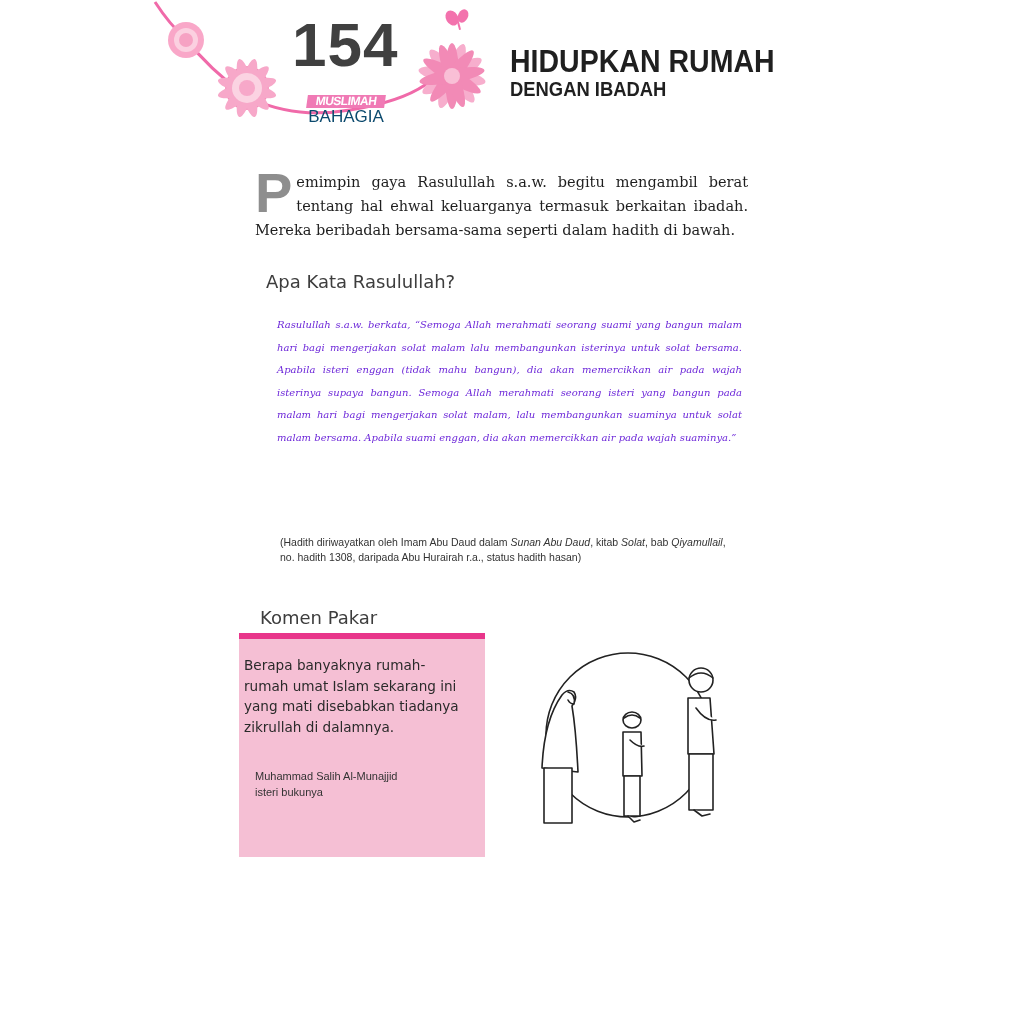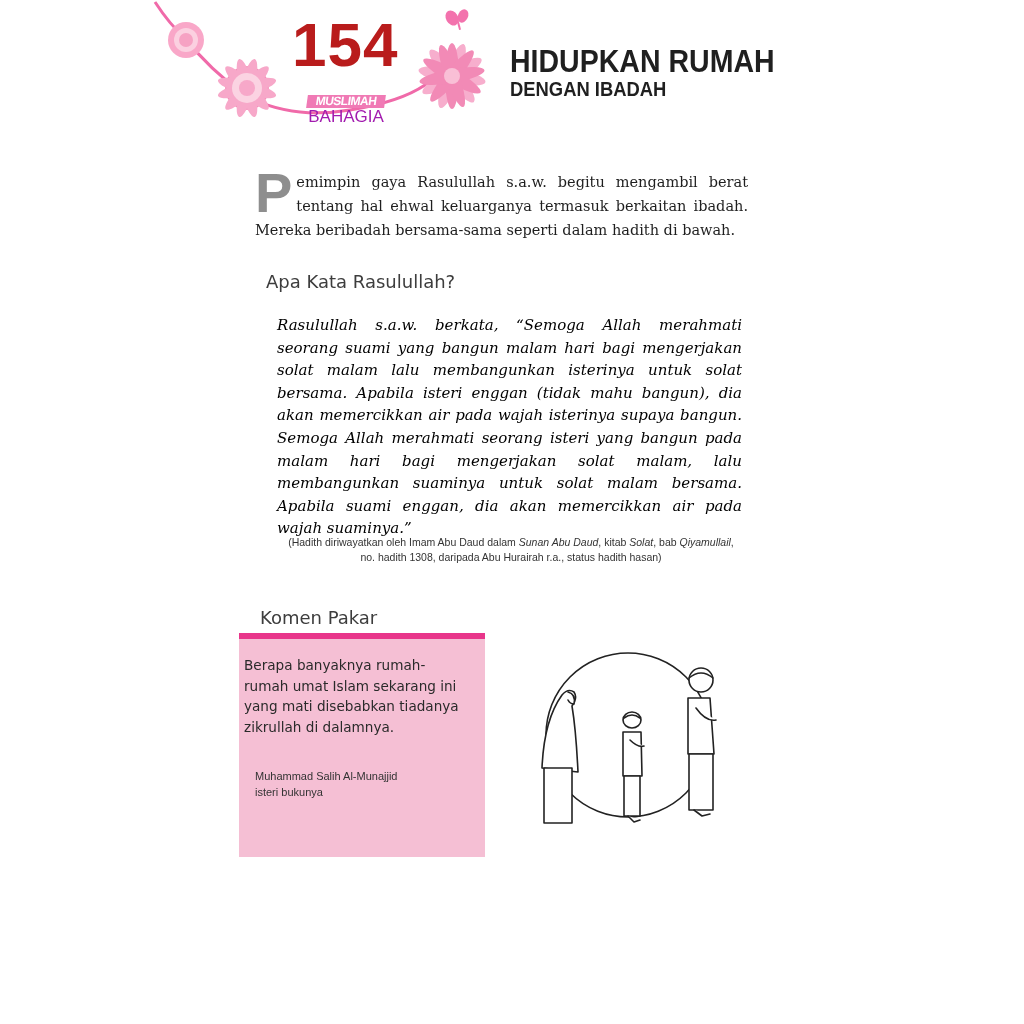--- a/index.html
+++ b/index.html
@@ -1,37 +1,37 @@
 <!DOCTYPE html>
 <html><head>
   <meta charset="utf-8">
   <style>
     html, body { margin: 0; padding: 0; background: #ffffff; }
     body { width: 1024px; height: 1024px; position: relative; overflow: hidden; font-family: "Liberation Sans", sans-serif; color: #222; }
 
     .header-deco { position: absolute; left: 150px; top: 0; width: 350px; height: 140px; }
-    .page-number { position: absolute; left: 292px; top: 14px; font-family: "Liberation Sans", sans-serif; font-weight: bold; font-size: 62px; color: #b91c1c; letter-spacing: 1px; line-height: 1; }
+    .page-number { position: absolute; left: 292px; top: 14px; font-family: "Liberation Sans", sans-serif; font-weight: bold; font-size: 62px; color: #404040; letter-spacing: 1px; line-height: 1; }
     .series-logo { position: absolute; left: 307px; top: 95px; width: 80px; }
     .series-logo .top { display: block; background: #f07ab5; color: #fff; font-weight: bold; font-size: 12px; text-align: center; letter-spacing: -0.5px; line-height: 13px; padding: 0 2px; width: 74px; transform: skewX(-8deg); }
-    .series-logo .bottom { display: block; color: #a21caf; font-size: 17px; line-height: 18px; text-align: center; width: 78px; font-family: "Liberation Sans", sans-serif; }
+    .series-logo .bottom { display: block; color: #0c4a6e; font-size: 17px; line-height: 18px; text-align: center; width: 78px; font-family: "Liberation Sans", sans-serif; }
 
     .title { position: absolute; left: 510px; top: 46px; }
     .title .line1 { display: block; font-family: "Liberation Sans", sans-serif; font-weight: bold; font-size: 31px; color: #1f1f1f; line-height: 32px; transform: scaleX(0.92); transform-origin: left; letter-spacing: 0px; }
     .title .line2 { display: block; font-family: "Liberation Sans", sans-serif; font-weight: bold; font-size: 20px; color: #1f1f1f; line-height: 22px; transform: scaleX(0.92); transform-origin: left; }
 
     .intro { position: absolute; left: 255px; top: 170px; width: 493px; font-family: "DejaVu Serif", serif; font-size: 14.5px; line-height: 24px; color: #1f1f1f; text-align: justify; }
     .dropcap { float: left; font-family: "Liberation Sans", sans-serif; font-weight: bold; font-size: 56px; line-height: 42px; color: #8e8e8e; margin: 2px 4px 0 0; height: 44px; }
 
     .section-heading { position: absolute; font-family: "DejaVu Sans", sans-serif; font-size: 18px; color: #3d3d3d; }
     .h-apa { left: 266px; top: 271px; }
     .h-komen { left: 260px; top: 607px; text-align: right; }
 
-    .hadith { position: absolute; left: 277px; top: 314px; width: 465px; font-family: "DejaVu Serif", serif; font-style: italic; font-size: 15px; line-height: 22.6px; color: #000000; text-align: justify; }
+    .hadith { position: absolute; left: 277px; top: 314px; width: 465px; font-family: "DejaVu Serif", serif; font-style: italic; font-size: 10px; line-height: 22.6px; color: #6d28d9; text-align: justify; }
 
-    .citation { position: absolute; left: 280px; top: 535px; width: 462px; font-family: "Liberation Sans", sans-serif; font-size: 10.5px; line-height: 15px; color: #333; text-align: center; }
+    .citation { position: absolute; left: 280px; top: 535px; width: 462px; font-family: "Liberation Sans", sans-serif; font-size: 10.5px; line-height: 15px; color: #333; text-align: left; }
     .citation i { font-style: italic; }
 
     .komen-box { position: absolute; left: 239px; top: 633px; width: 246px; height: 224px; background: #f5bfd4; }
     .komen-bar { position: absolute; left: 239px; top: 633px; width: 246px; height: 6px; background: #e8358a; }
     .komen-quote { position: absolute; left: 244px; top: 655px; width: 220px; font-family: "DejaVu Sans", sans-serif; font-size: 13.6px; line-height: 20.5px; color: #2a2a2a; }
     .komen-attrib { position: absolute; left: 255px; top: 769px; width: 205px; text-align: left; font-family: "Liberation Sans", sans-serif; font-size: 11px; line-height: 15.5px; color: #333; }
     .komen-attrib .book { font-style: italic; }
 
     .illustration { position: absolute; left: 530px; top: 650px; width: 200px; height: 180px; }
   </style>

